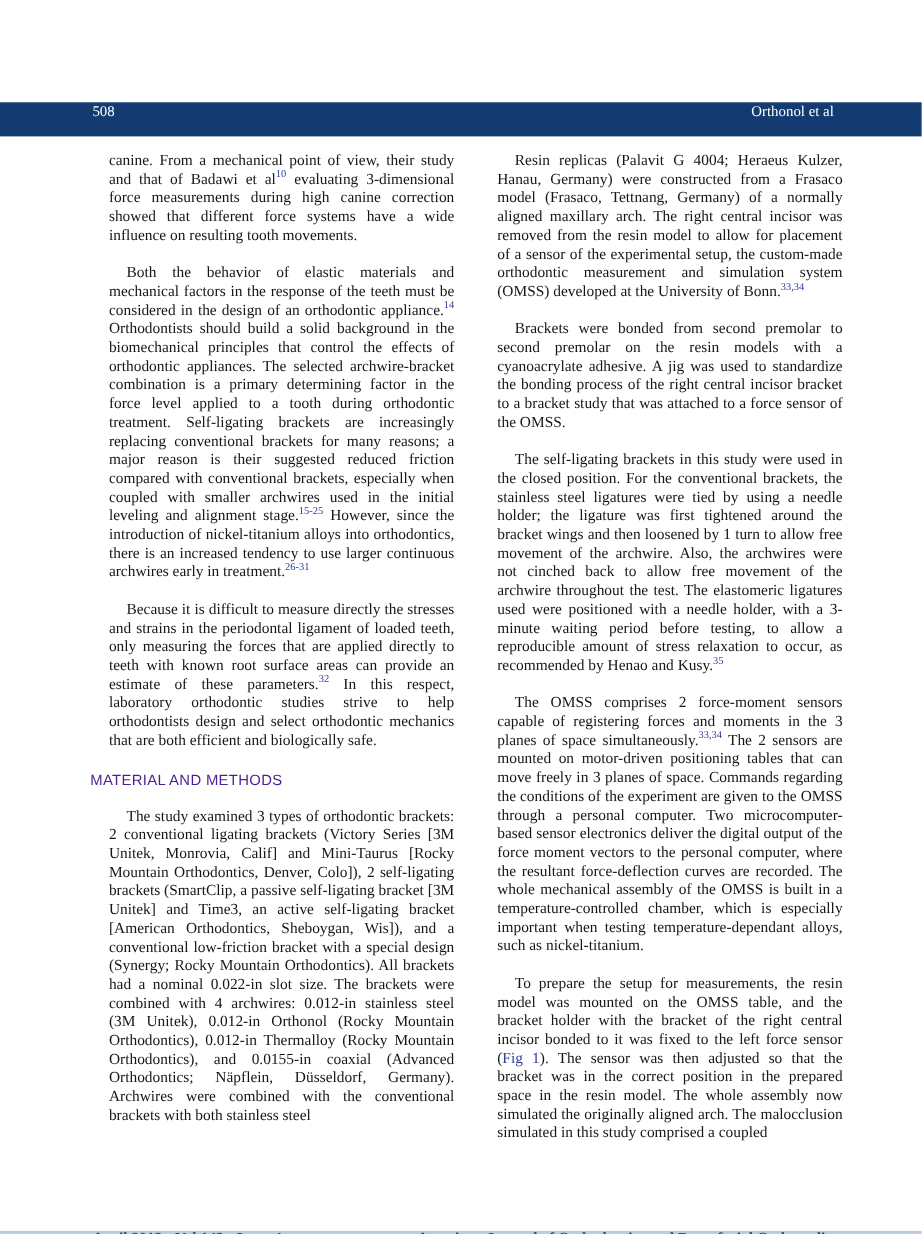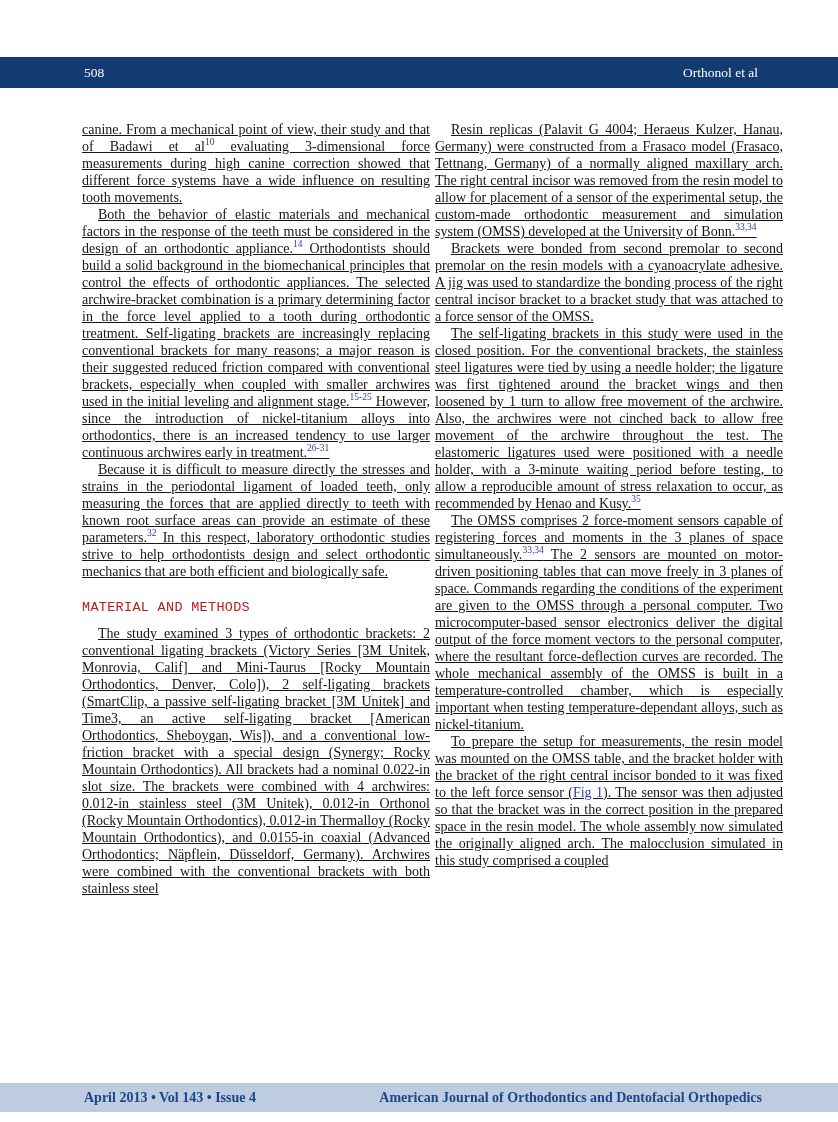--- a/index.html
+++ b/index.html
@@ -1,43 +1,43 @@
 <!DOCTYPE html>
 <html><head>
 <meta charset="utf-8">
 <style>
   html,body{margin:0;padding:0;}
   body{
     width:838px;height:1122px;position:relative;overflow:hidden;
     background:#ffffff;
     font-family:"Liberation Serif","DejaVu Serif",serif;
   }
-  .band{position:absolute;left:0;width:838px;box-sizing:border-box;display:flex;align-items:center;}
+  .band{position:absolute;left:0;width:838px;box-sizing:border-box;display:flex;align-items:flex-start;margin-top:36px;}
   .header-band{
     top:57px;height:31px;background:#133a71;color:#ffffff;
     justify-content:space-between;padding:0 80px 0 84px;font-size:13.5px;
   }
   .footer-band{
     top:1083px;height:29px;background:#bdcce0;color:#1c4687;
     justify-content:space-between;padding:0 76px 0 84px;
     font-size:14px;font-weight:bold;
   }
   .content{
     position:absolute;top:121px;left:82px;width:701px;
     display:flex;gap:5px;
   }
   .col{width:348px;}
   .col p{
-    margin:0;text-align:justify;font-size:14px;line-height:17px;
-    color:#151515;hyphens:auto;text-decoration:underline;
+    margin:17px;text-align:justify;font-size:14px;line-height:17px;
+    color:#151515;hyphens:auto;
   }
   .col p.ind{text-indent:16px;}
   h2.sect{
-    font-family:Liberation Mono, monospace;
-    font-size:13.5px;font-weight:normal;color:#b91c1c;
+    font-family:Liberation Sans, sans-serif;
+    font-size:13.5px;font-weight:normal;color:#4c1d95;
     letter-spacing:0.3px;margin:20px 0 10px 0;
   }
   sup.ref{
     color:#31409e;font-size:9.5px;line-height:0;
   }
   .ilink{color:#31409e;cursor:pointer;}
 </style>
 </head>
 <body>
 

